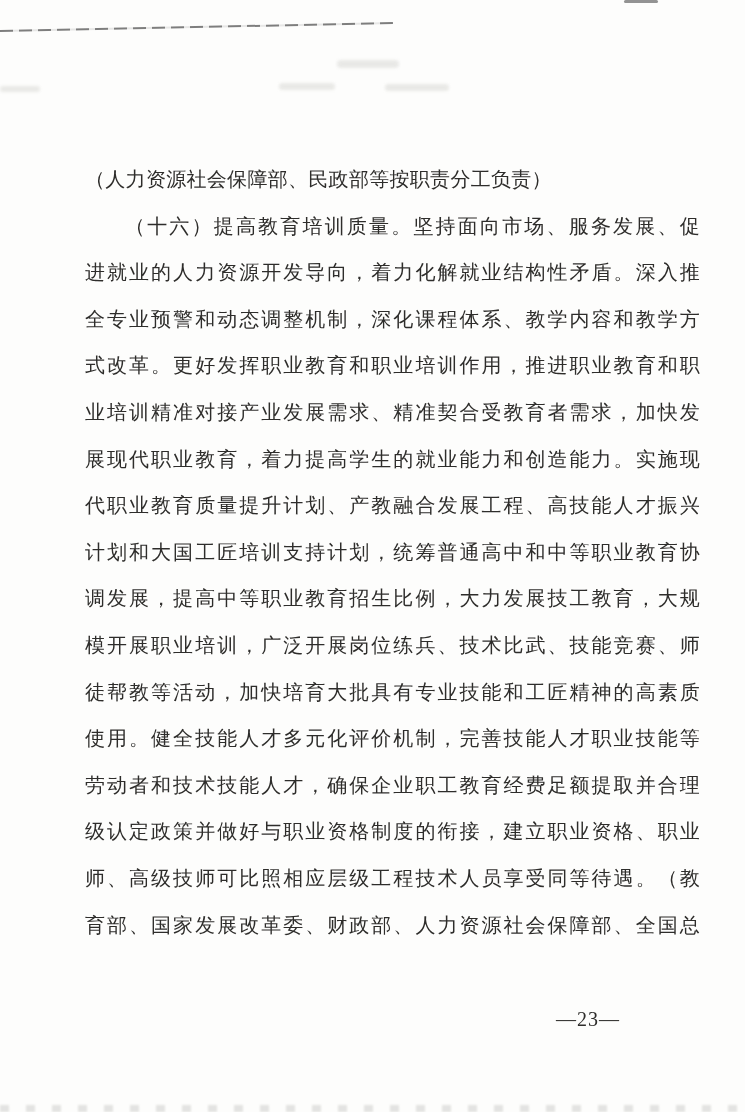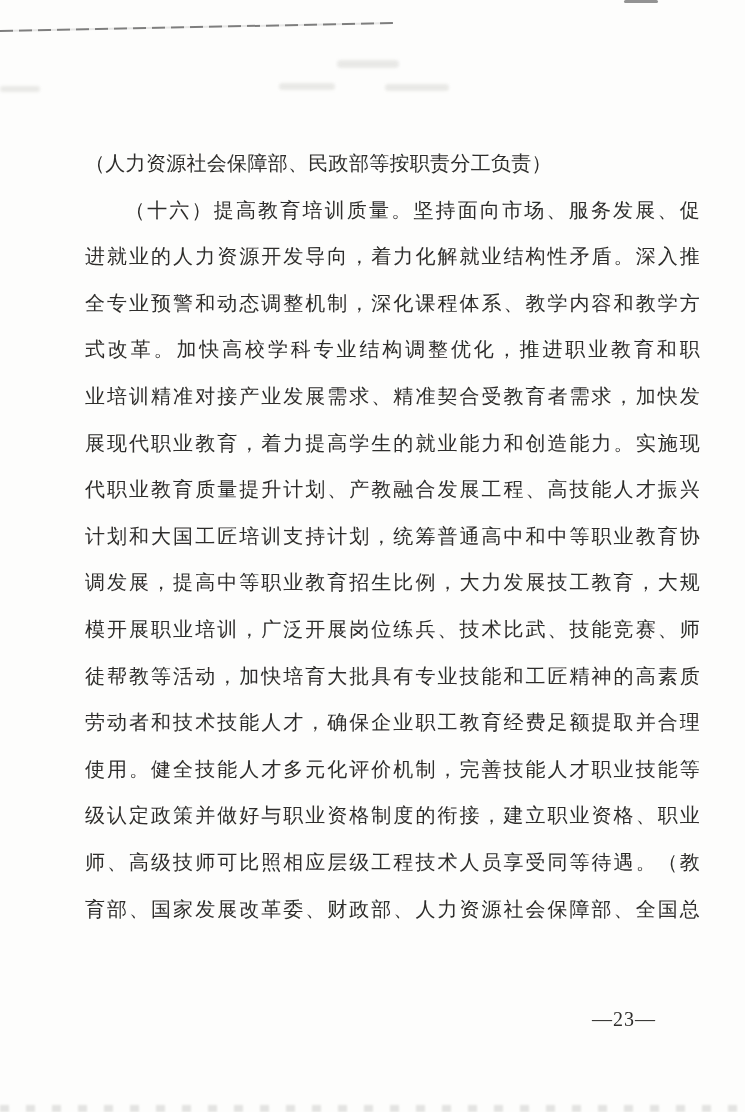--- a/index.html
+++ b/index.html
@@ -49,21 +49,21 @@
     width: 745px; height: 7px;
     background: repeating-linear-gradient(90deg,
       rgba(170,170,165,0.30) 0 9px,
       rgba(250,250,248,0) 9px 26px);
     filter: blur(1px);
   }
 
   
   .text-block {
     position: absolute;
-    left: 85px; top: 144px;
+    left: 85px; top: 160px;
     width: 615px;
     color: #2e2d2b;
   }
   .line {
     font-size: 20px;
     line-height: 38.6px;
     height: 38.6px;
     letter-spacing: 0.3px;
     text-align: justify;
     text-align-last: left;
@@ -80,21 +80,21 @@
   .line.heading {
     font-family: "Liberation Sans", sans-serif;
     font-weight: 700;
     font-size: 21px;
     letter-spacing: 1px;
     color: #161616;
   }
 
   .page-number {
     position: absolute;
-    left: 592px; top: 1008px;
+    left: 556px; top: 1008px;
     font-size: 20px;
     letter-spacing: 1px;
     color: #2e2d2b;
   }
 </style>
 </head>
 <body>
 
 <div class="page">
 
@@ -104,30 +104,30 @@
   <div class="smudge s2"></div>
   <div class="smudge s3"></div>
   <div class="smudge s4"></div>
   <div class="scan-noise-bottom"></div>
 
   <div class="text-block">
     <div class="line">（人力资源社会保障部、民政部等按职责分工负责）</div>
     <div class="line indent justify">（十六）提高教育培训质量。坚持面向市场、服务发展、促</div>
     <div class="line justify">进就业的人力资源开发导向，着力化解就业结构性矛盾。深入推</div>
     <div class="line justify">全专业预警和动态调整机制，深化课程体系、教学内容和教学方</div>
-    <div class="line justify">式改革。加快高校学科专业结构调整优化，推进职业教育和职</div>
+    <div class="line justify">式改革。更好发挥职业教育和职业培训作用，推进职业教育和职</div>
     <div class="line justify">业培训精准对接产业发展需求、精准契合受教育者需求，加快发</div>
     <div class="line justify">展现代职业教育，着力提高学生的就业能力和创造能力。实施现</div>
     <div class="line justify">代职业教育质量提升计划、产教融合发展工程、高技能人才振兴</div>
     <div class="line justify">计划和大国工匠培训支持计划，统筹普通高中和中等职业教育协</div>
     <div class="line justify">调发展，提高中等职业教育招生比例，大力发展技工教育，大规</div>
     <div class="line justify">模开展职业培训，广泛开展岗位练兵、技术比武、技能竞赛、师</div>
     <div class="line justify">徒帮教等活动，加快培育大批具有专业技能和工匠精神的高素质</div>
+    <div class="line justify">使用。健全技能人才多元化评价机制，完善技能人才职业技能等</div>
     <div class="line justify">劳动者和技术技能人才，确保企业职工教育经费足额提取并合理</div>
-    <div class="line justify">使用。健全技能人才多元化评价机制，完善技能人才职业技能等</div>
     <div class="line justify">级认定政策并做好与职业资格制度的衔接，建立职业资格、职业</div>
     <div class="line justify">师、高级技师可比照相应层级工程技术人员享受同等待遇。（教</div>
     <div class="line justify">育部、国家发展改革委、财政部、人力资源社会保障部、全国总</div>
   </div>
 
   <div class="page-number">—23—</div>
 
 </div>
 
 </body></html>

